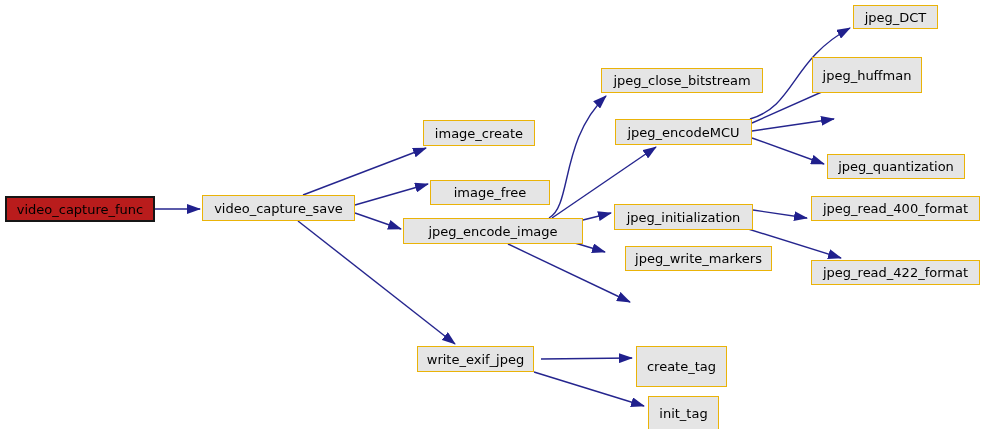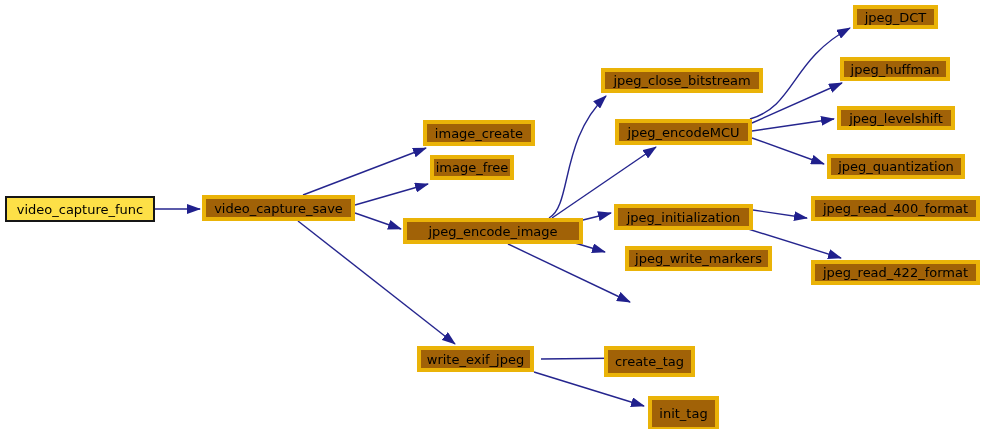--- a/index.html
+++ b/index.html
@@ -23,33 +23,33 @@
     height: 429px;
   }
   .edge {
     fill: none;
     stroke: #25258e;
     stroke-width: 1.4;
   }
   .node {
     position: absolute;
     box-sizing: border-box;
-    background: #a16207;
-    border: 4px solid #eab308;
+    background: #e5e5e5;
+    border: 1px solid #eab308;
     color: #000000;
     font-size: 13px;
     line-height: 1;
     display: flex;
     align-items: center;
     justify-content: center;
     white-space: nowrap;
     cursor: pointer;
   }
   .node.highlight {
-    background: #fde047;
+    background: #b91c1c;
     border: 2px solid #161616;
     cursor: default;
   }
 </style>
 </head>
 <body>
 
 <div class="canvas">
 
   <svg class="edges" viewBox="0 0 985 429" xmlns="http://www.w3.org/2000/svg">
@@ -74,29 +74,28 @@
     <path class="edge" marker-end="url(#arrow)" d="M752,138 L824,164"></path>
     <path class="edge" marker-end="url(#arrow)" d="M753,210 L807,218"></path>
     <path class="edge" marker-end="url(#arrow)" d="M726,222 L841,258"></path>
     <path class="edge" marker-end="url(#arrow)" d="M541,359 L632,358"></path>
     <path class="edge" marker-end="url(#arrow)" d="M534,372 L644,406"></path>
   </svg>
 
   <div class="node highlight" style="left:5px;   top:196px; width:150px; height:26px">video_capture_func</div>
   <div class="node" style="left:423px; top:120px; width:112px; height:26px">image_create</div>
   <div class="node" style="left:202px; top:195px; width:153px; height:26px">video_capture_save</div>
-  <div class="node" style="left:430px; top:155px; width:84px;  height:25px">image_free</div>
+  <div class="node" style="left:430px; top:180px; width:120px;  height:25px">image_free</div>
   <div class="node" style="left:403px; top:218px; width:180px; height:26px">jpeg_encode_image</div>
   <div class="node" style="left:417px; top:346px; width:117px; height:26px">write_exif_jpeg</div>
   <div class="node" style="left:601px; top:68px;  width:162px; height:25px">jpeg_close_bitstream</div>
   <div class="node" style="left:615px; top:119px; width:137px; height:26px">jpeg_encodeMCU</div>
   <div class="node" style="left:614px; top:204px; width:139px; height:26px">jpeg_initialization</div>
   <div class="node" style="left:625px; top:246px; width:147px; height:25px">jpeg_write_markers</div>
-  <div class="node" style="left:604px; top:346px; width:91px;  height:31px">create_tag</div>
+  <div class="node" style="left:636px; top:346px; width:91px;  height:41px">create_tag</div>
   <div class="node" style="left:648px; top:396px; width:71px;  height:35px">init_tag</div>
   <div class="node" style="left:853px; top:5px;   width:85px;  height:24px">jpeg_DCT</div>
-  <div class="node" style="left:840px; top:57px;  width:110px; height:24px">jpeg_huffman</div>
-  <div class="node" style="left:837px; top:106px; width:118px; height:24px">jpeg_levelshift</div>
+  <div class="node" style="left:812px; top:57px;  width:110px; height:36px">jpeg_huffman</div>
   <div class="node" style="left:827px; top:154px; width:138px; height:25px">jpeg_quantization</div>
   <div class="node" style="left:811px; top:196px; width:169px; height:25px">jpeg_read_400_format</div>
   <div class="node" style="left:811px; top:260px; width:169px; height:25px">jpeg_read_422_format</div>
 
 </div>
 
 </body></html>

